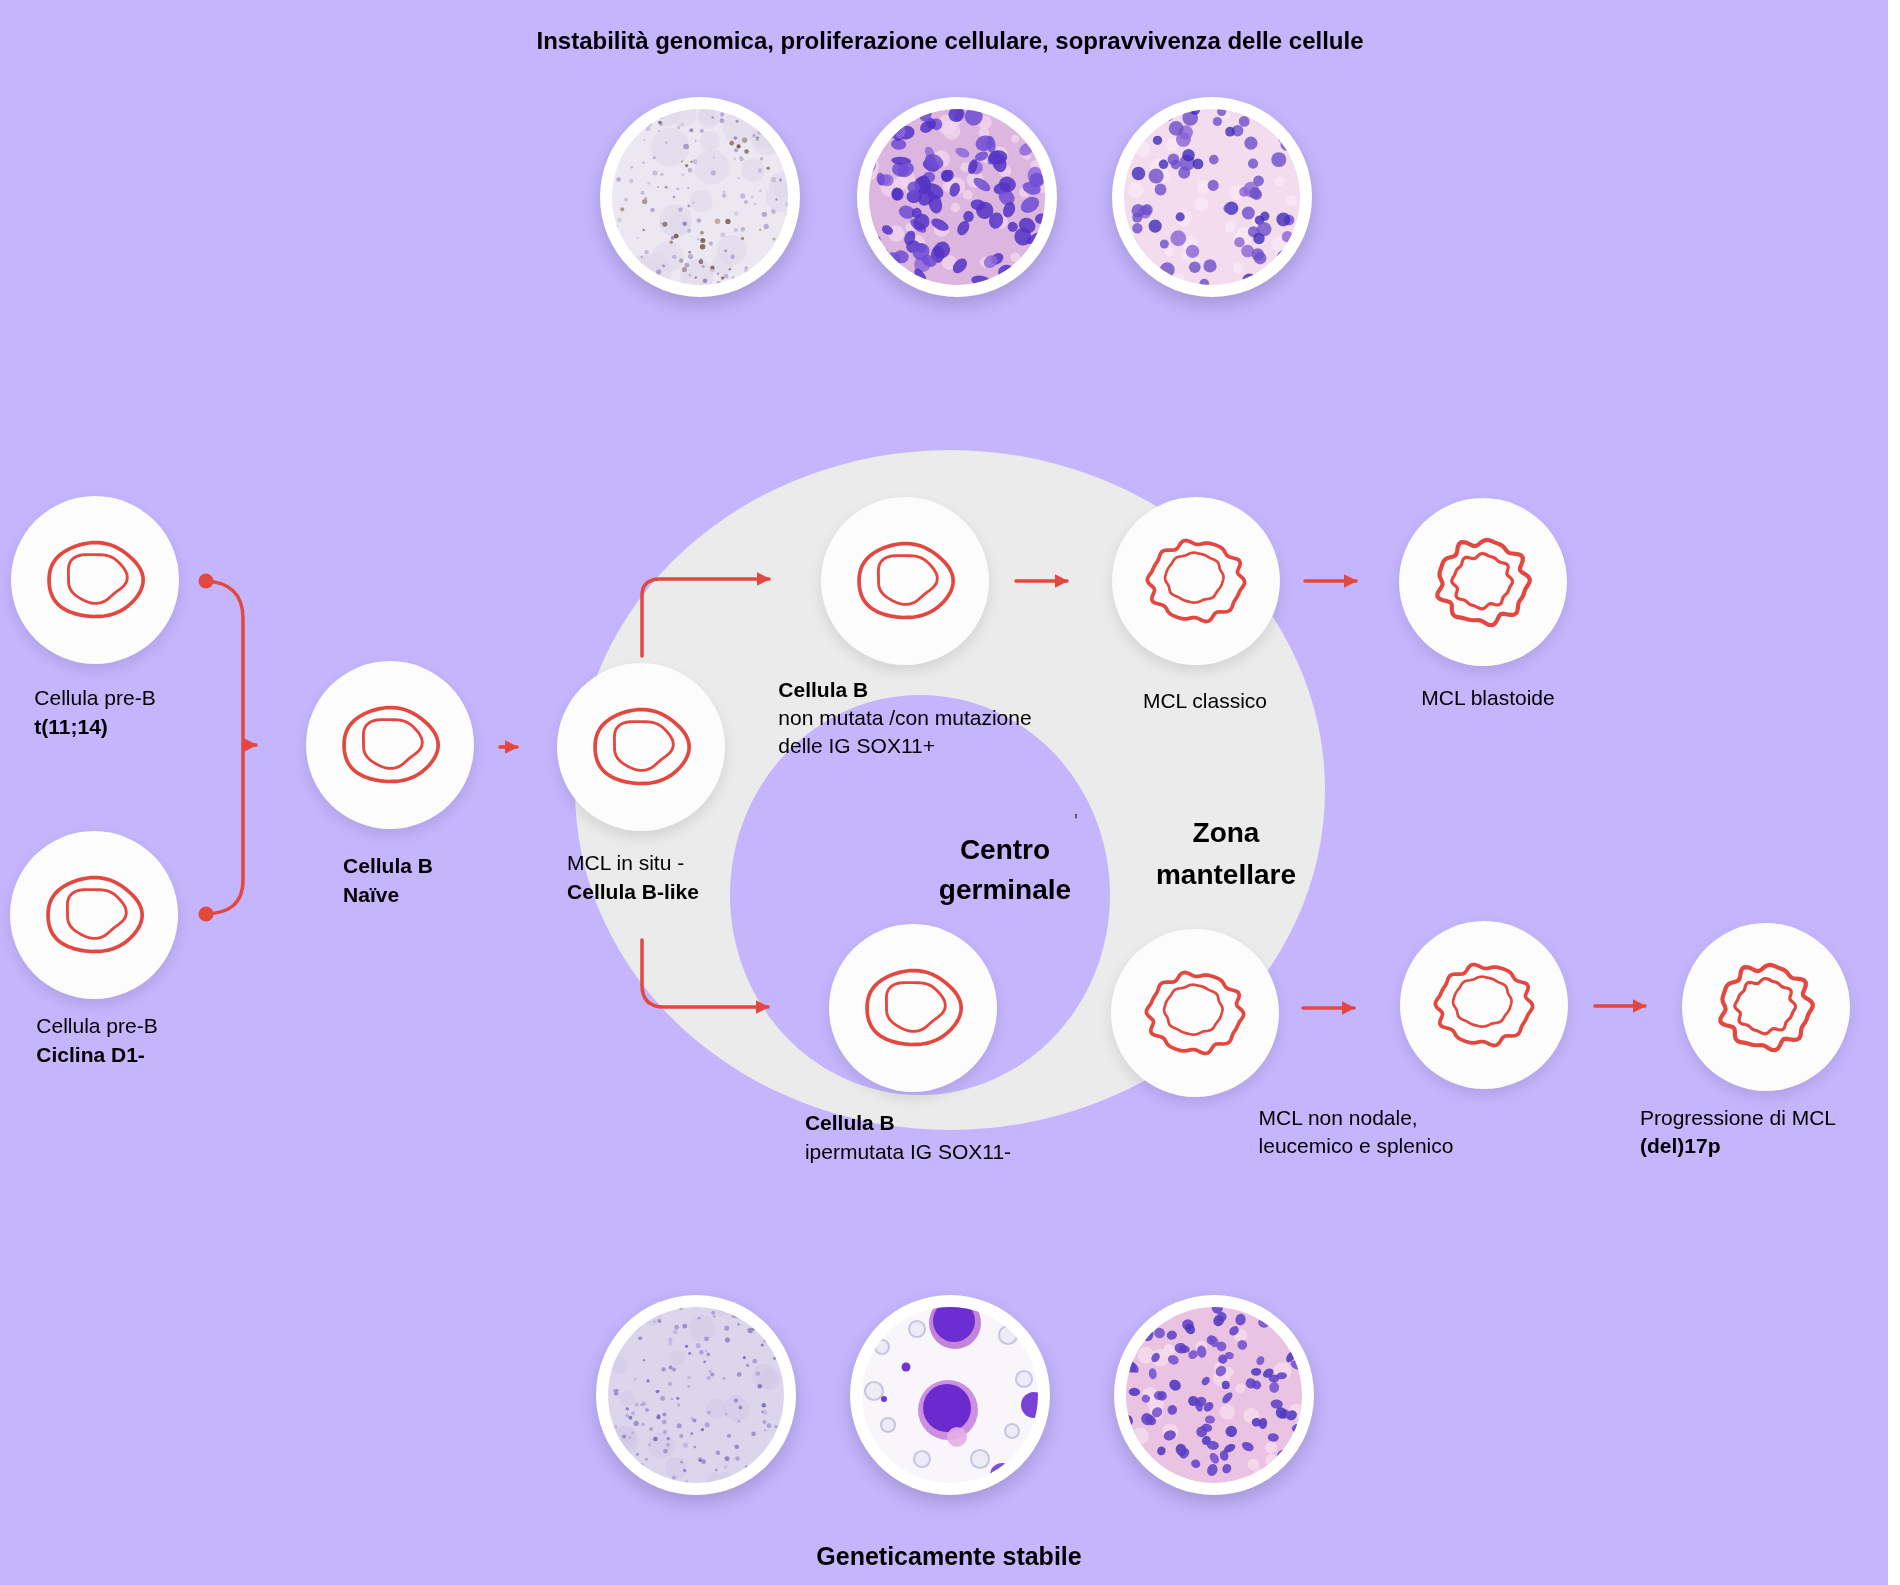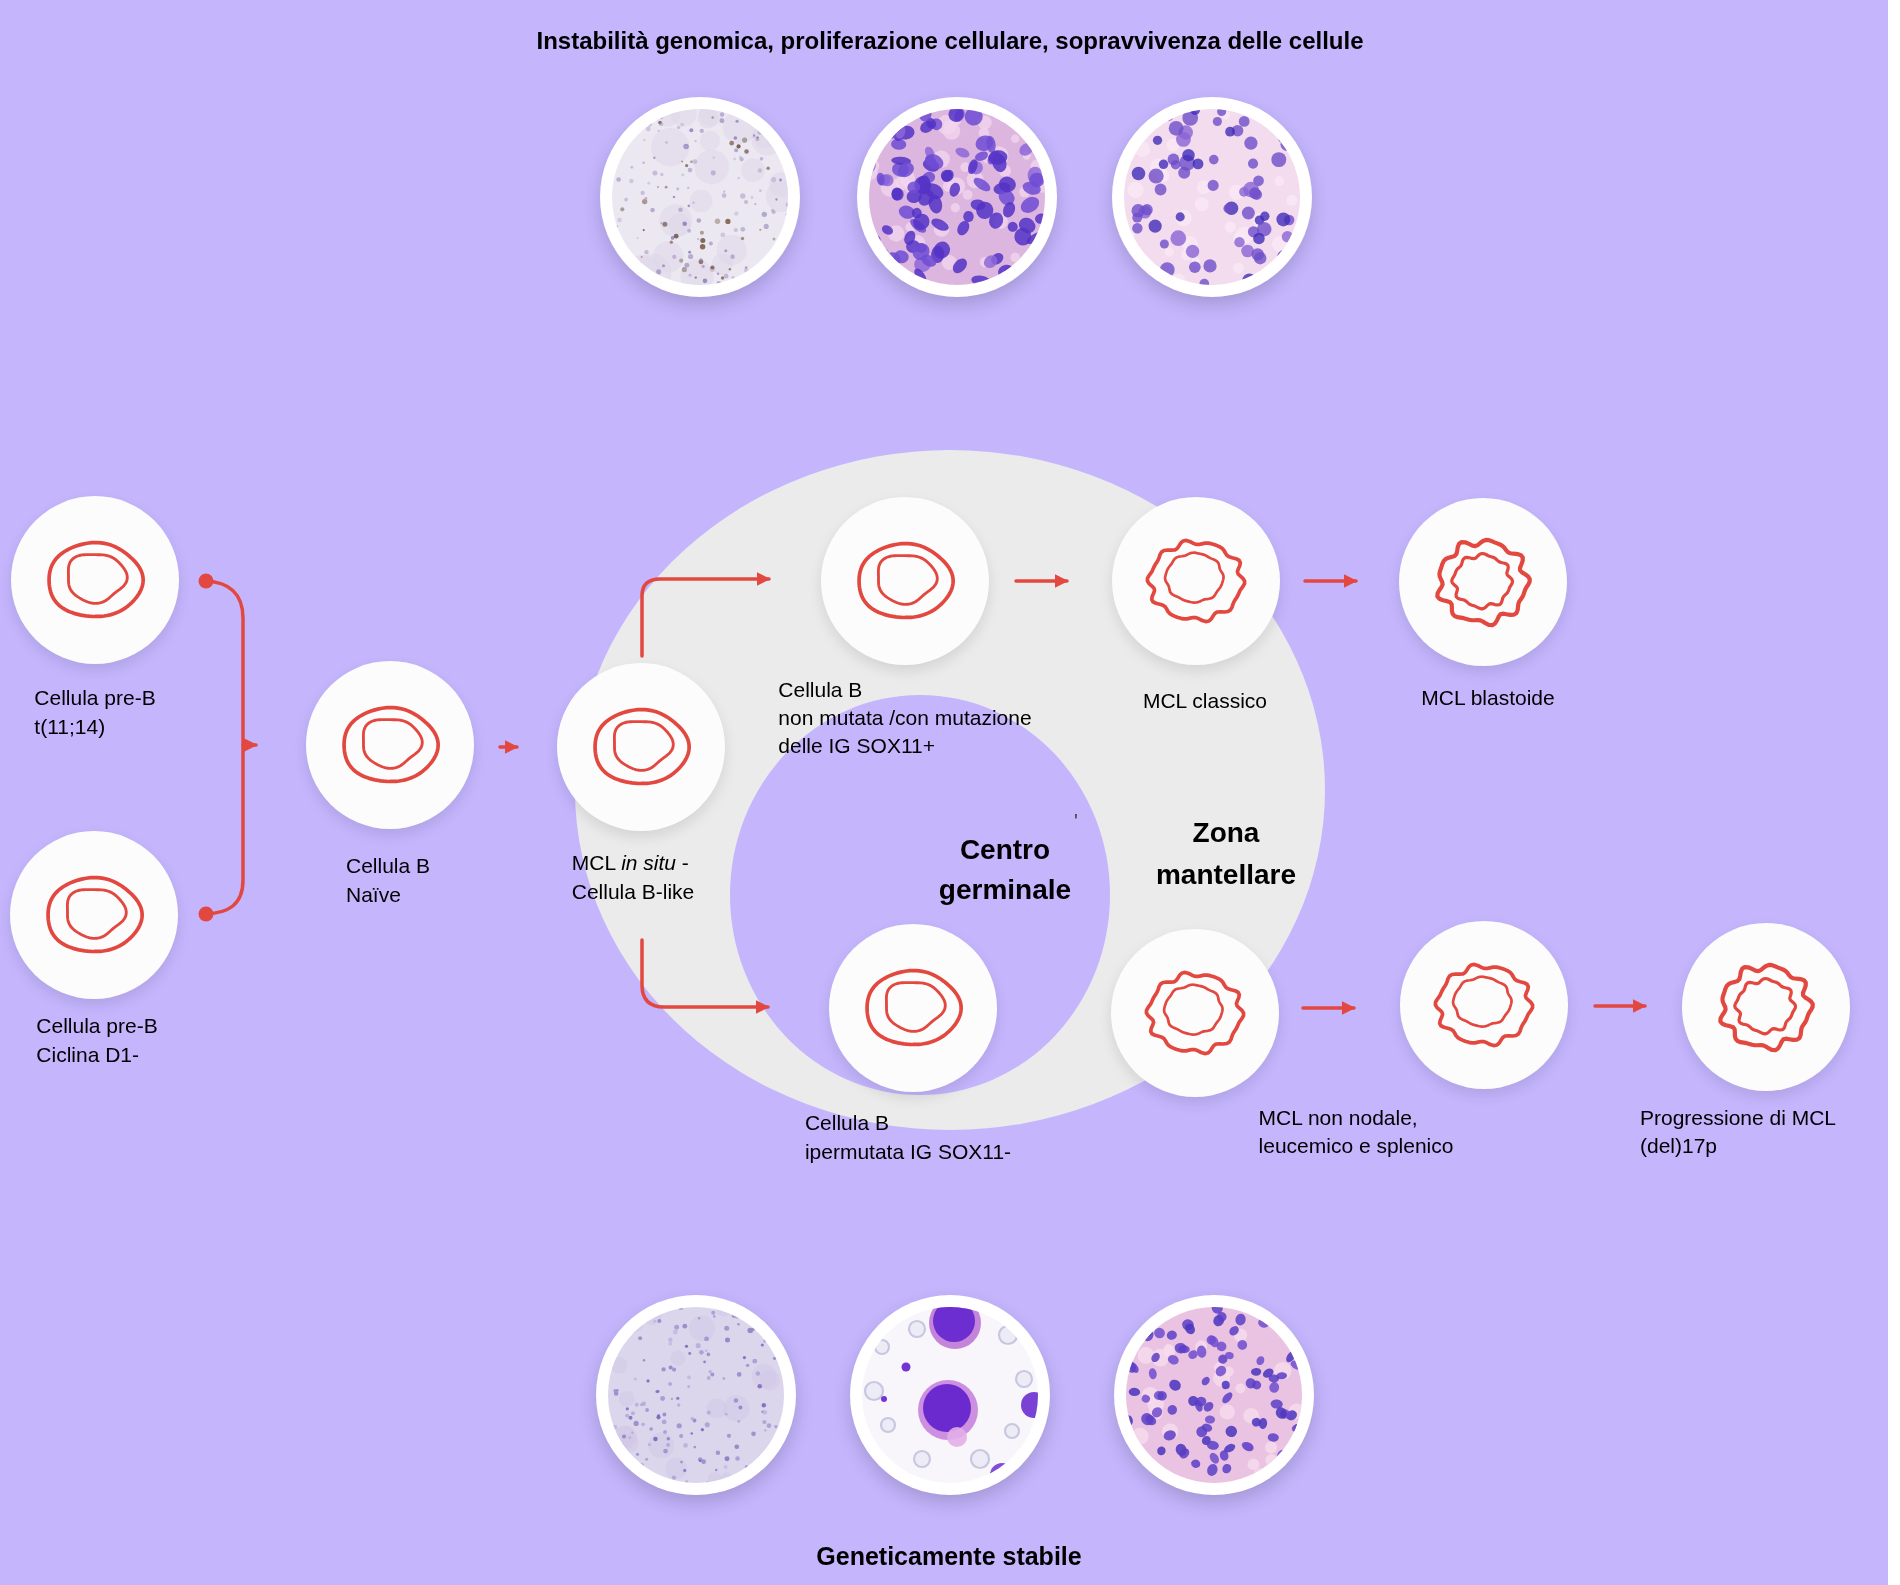--- a/index.html
+++ b/index.html
@@ -13,22 +13,22 @@
   .cell{position:absolute;width:168px;height:168px;border-radius:50%;background:#fcfcfc;
     box-shadow:0 6px 14px rgba(0,0,0,.10)}
   .cell svg{width:100%;height:100%;display:block}
   .cellpath{fill:none;stroke:var(--red,#e2483f);stroke-linejoin:round}
   .photo{position:absolute;width:200px;height:200px;border-radius:50%;background:#fff;
     box-shadow:0 8px 18px rgba(0,0,0,.16);display:flex;align-items:center;justify-content:center}
   .photo svg{width:176px;height:176px;border-radius:50%;display:block}
   .label{position:absolute;transform:translateX(-50%);font-size:21px;
     line-height:29px;white-space:nowrap}
   .lh28{line-height:28px}
-  .b{font-weight:normal}
-  .i{font-style:italic}
+  .b{font-weight:bold}
+  .i{}
   .region-label{position:absolute;transform:translateX(-50%);text-align:center;
     font-weight:bold;font-size:28px}
   #title{position:absolute;left:950px;top:27px;transform:translateX(-50%);
     font-size:24px;font-weight:bold;white-space:nowrap}
   #footer-caption{position:absolute;left:949px;top:1542px;transform:translateX(-50%);
     font-size:25px;font-weight:bold;white-space:nowrap}
   .tick{position:absolute;left:1074px;top:810px;font-size:20px;color:#444}
 </style>
 </head>
 <body>

